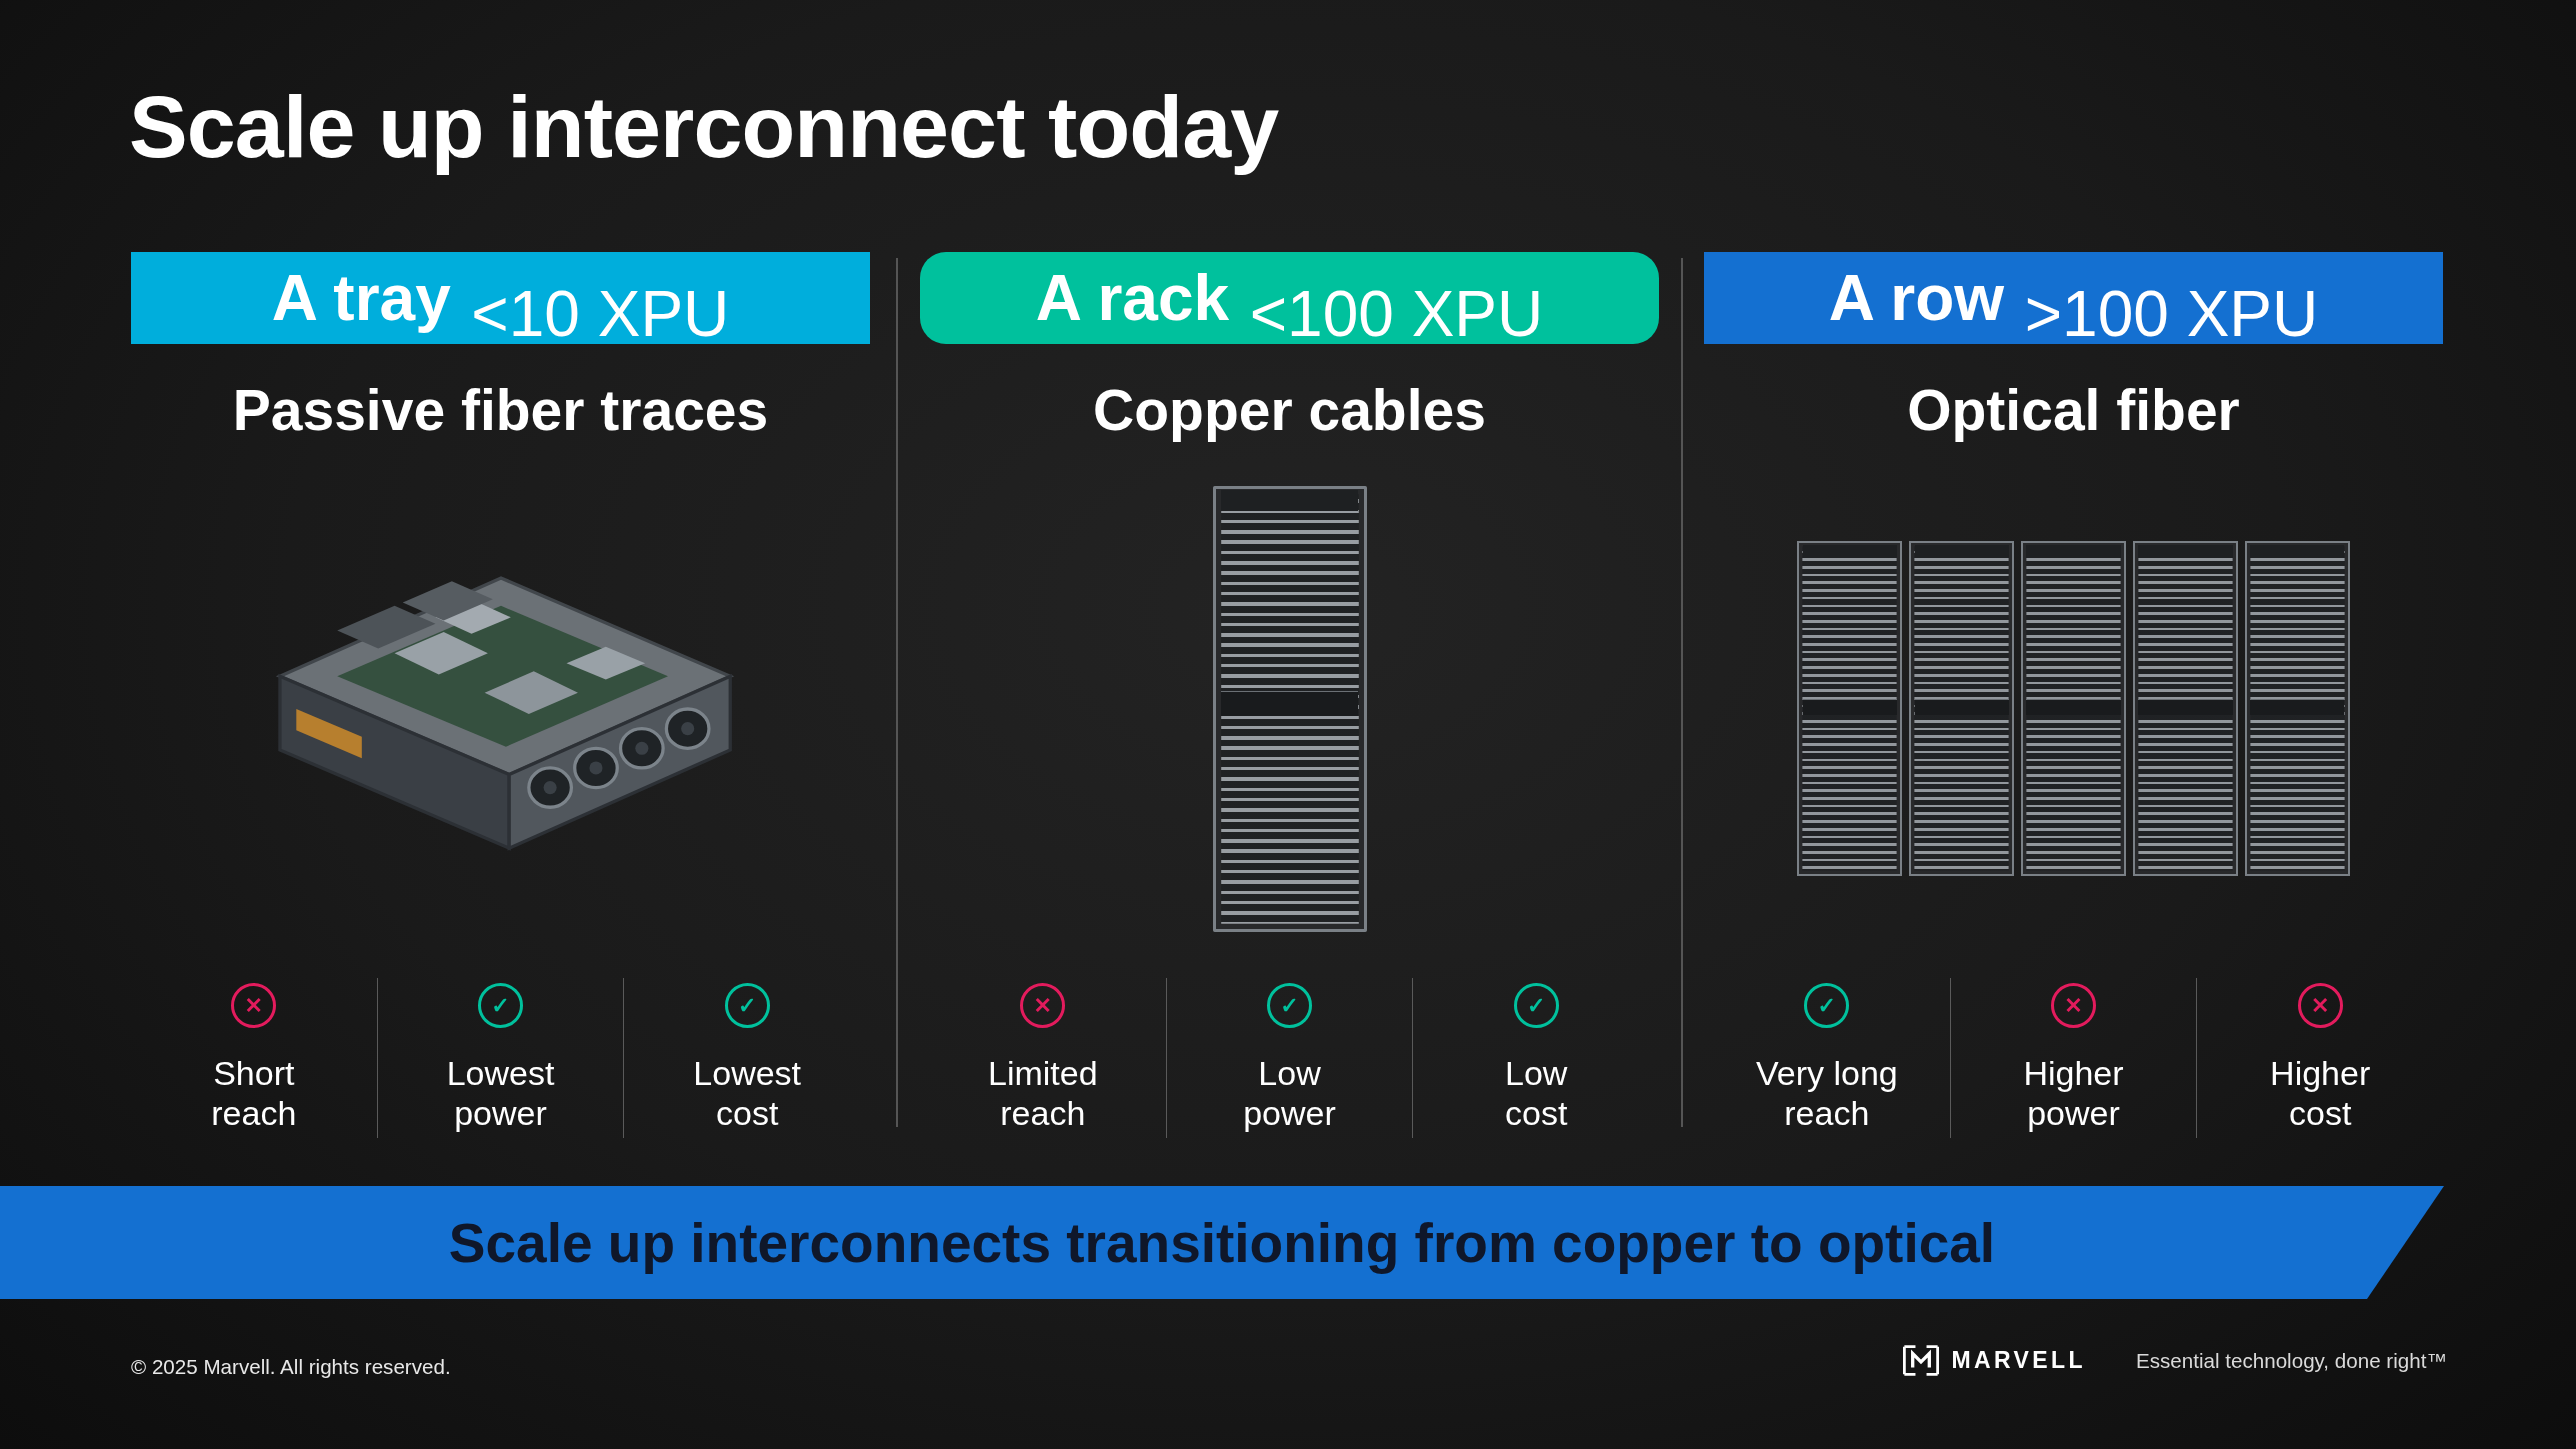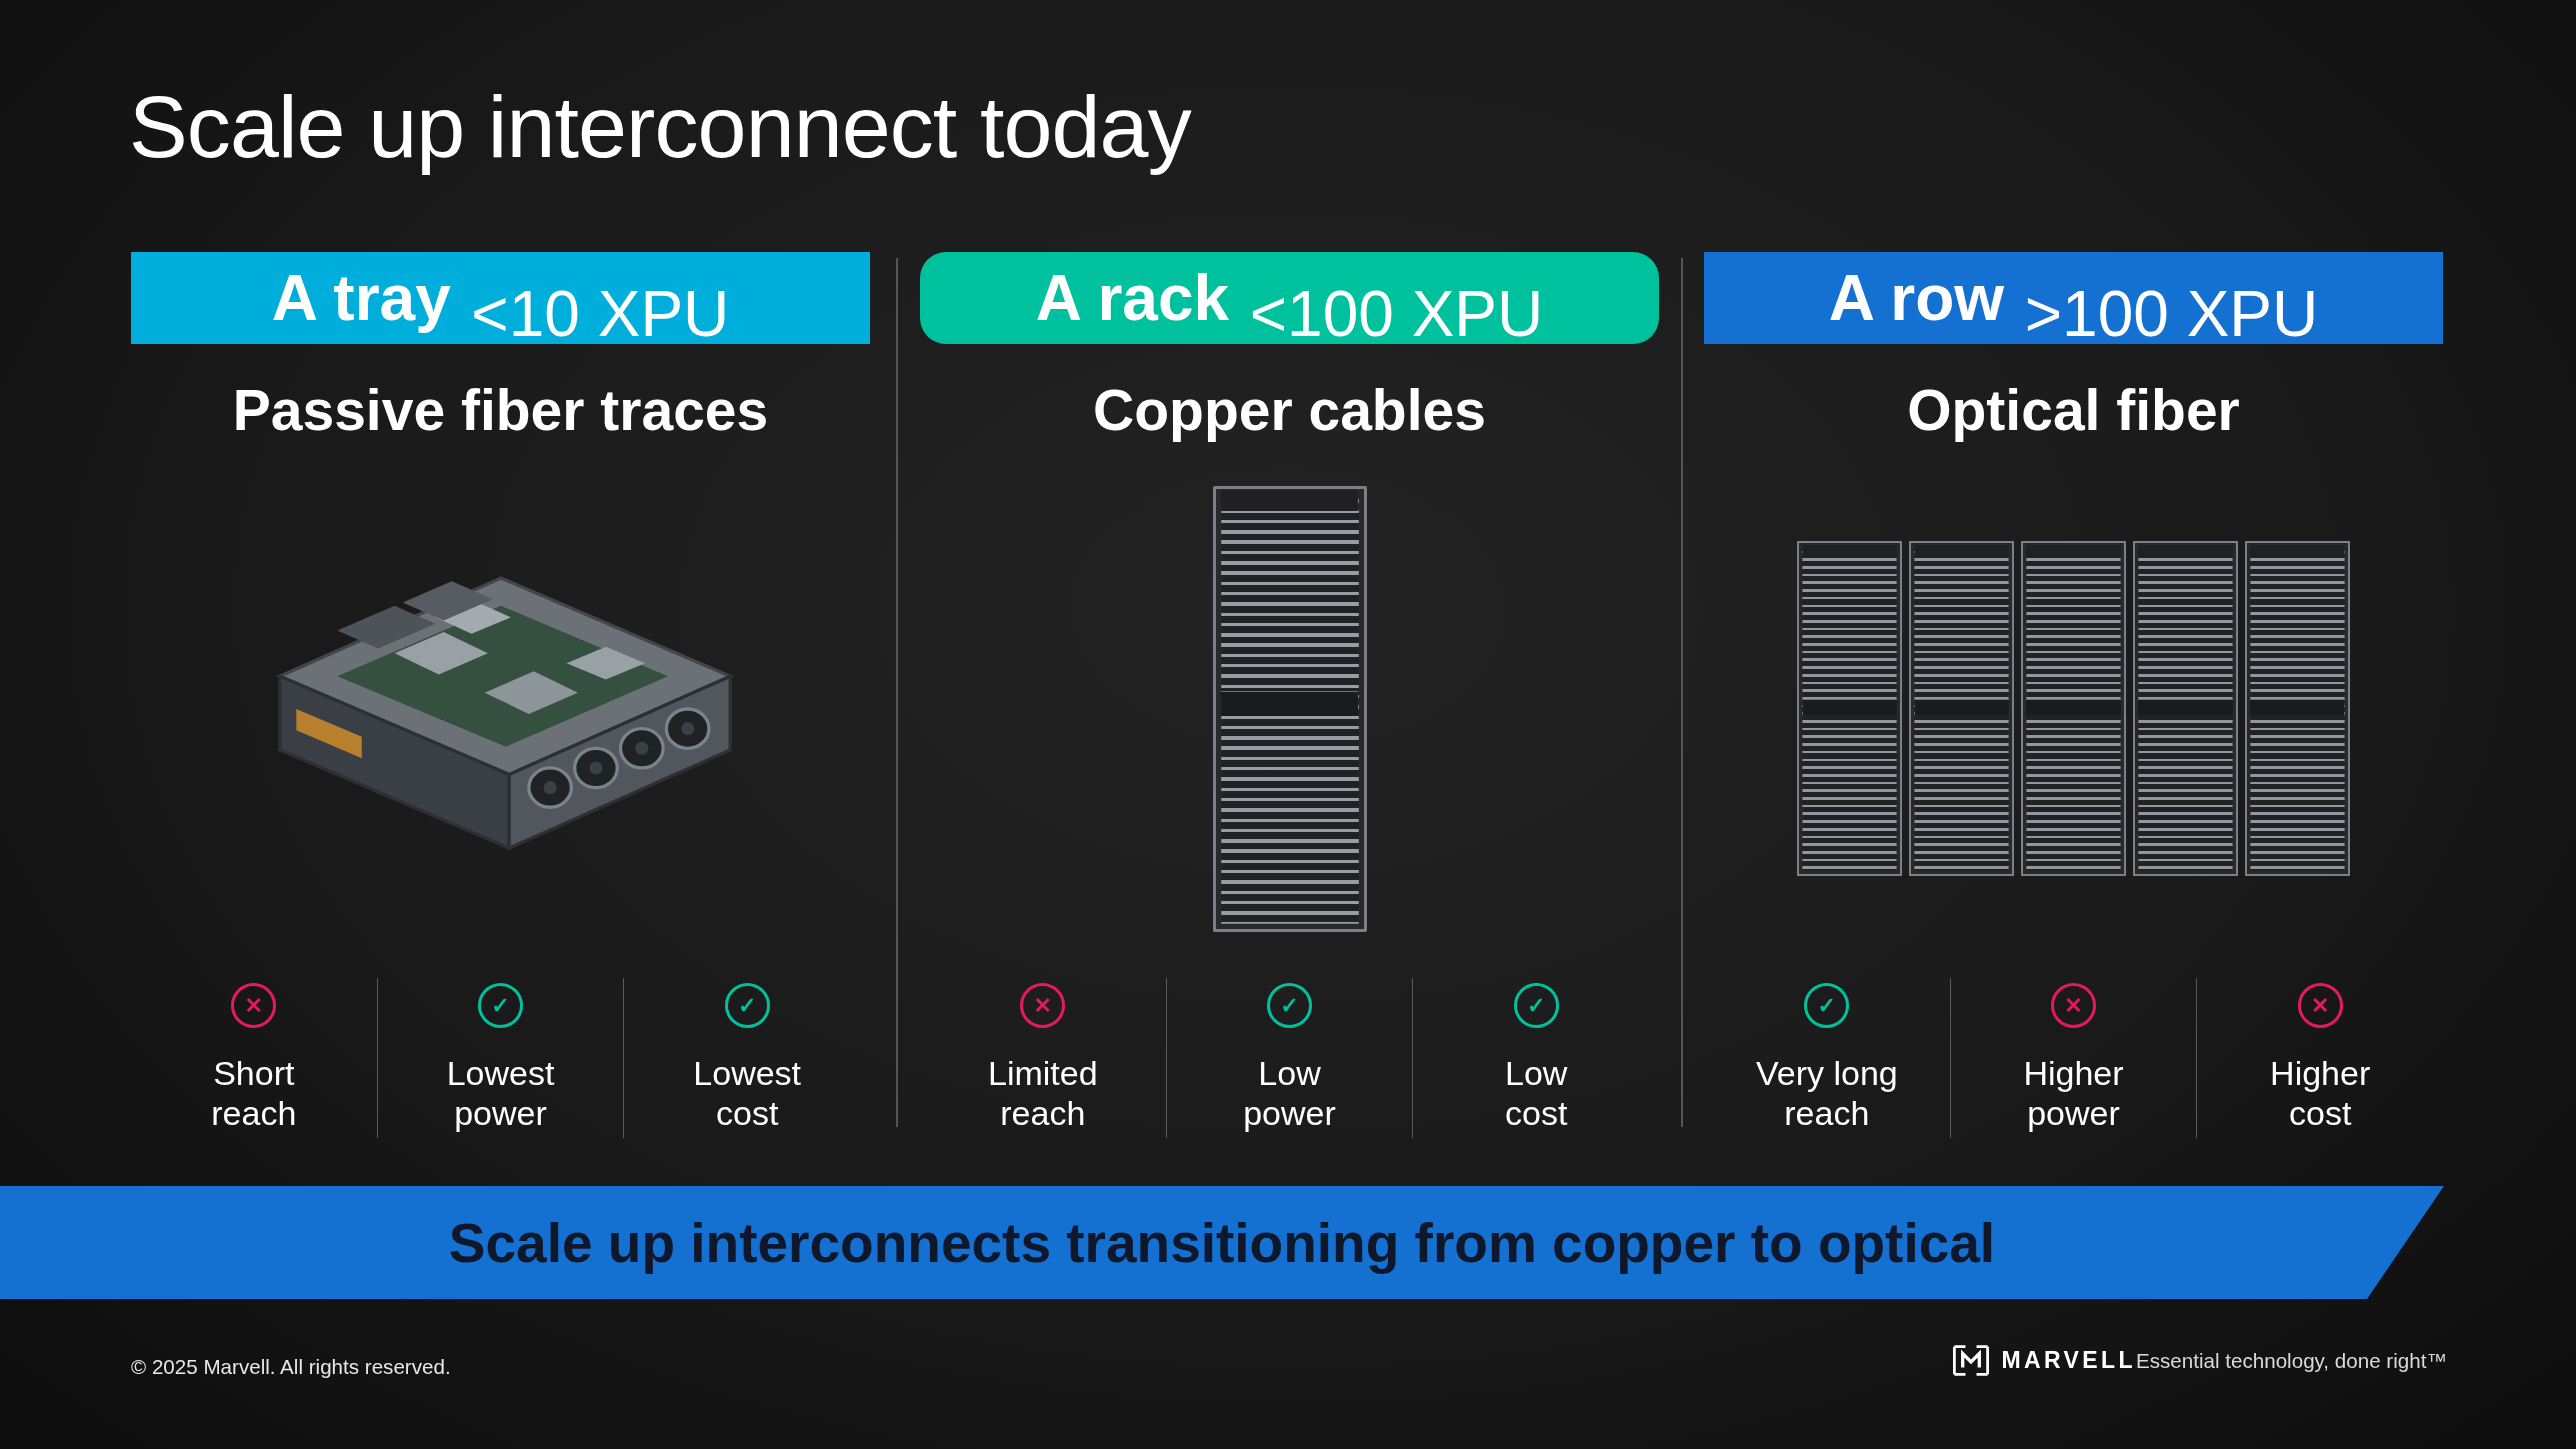--- a/index.html
+++ b/index.html
@@ -3,21 +3,21 @@
 <meta charset="utf-8">
 <style>
   html,body{margin:0;padding:0;background:#000;}
   #slide{
     position:relative;width:2576px;height:1449px;overflow:hidden;
     background:radial-gradient(ellipse at 50% 42%, #232323 0%, #1a1a1a 55%, #0d0d0d 100%);
     font-family:"Liberation Sans", sans-serif;color:#fff;
   }
   .title{
     position:absolute;left:129px;top:76px;margin:0;
-    font-size:88px;font-weight:400;letter-spacing:-0.9px;color:#fff;
+    font-size:88px;font-weight:700;letter-spacing:-0.9px;color:#fff;
   }
   
   .col{position:absolute;top:252px;width:739px;height:962px;}
   .col-header{
     height:92px;display:flex;align-items:center;justify-content:center;gap:20.6px;
     font-size:64px;color:#fff;
   }
   .hdr-label{font-weight:700;}
   .hdr-cap{font-weight:400;margin-top:32px;}
   .col-subtitle{
@@ -56,21 +56,21 @@
   .mini-rack::after{content:"";position:absolute;left:3.4px;right:3.4px;top:47%;height:15.5px;background:#191b1d;border-top:1.7px solid #6b7075;}
   
   .banner{
     position:absolute;left:0;top:1186px;width:2444px;height:113px;
     clip-path:polygon(0 0,100% 0,calc(100% - 77px) 100%,0 100%);
     display:flex;align-items:center;justify-content:center;
   }
   .banner span{font-size:55px;font-weight:700;color:#0f172a;}
   
   .copyright{position:absolute;left:131px;top:1355px;font-size:20.6px;color:#e8e8e8;}
-  .footer-right{position:absolute;right:129px;top:1345px;display:flex;align-items:center;}
+  .footer-right{position:absolute;right:129px;top:1345px;display:flex;align-items:center;gap:50px;}
   .brand-lockup{display:flex;align-items:center;gap:12px;}
   .brand-name{font-size:23px;font-weight:600;letter-spacing:3.4px;color:#fff;}
   .tagline{font-size:20.6px;color:#dadada;}
 </style>
 </head>
 <body>
 
 <div id="slide">
 
   <h1 class="title">Scale up interconnect today</h1>

